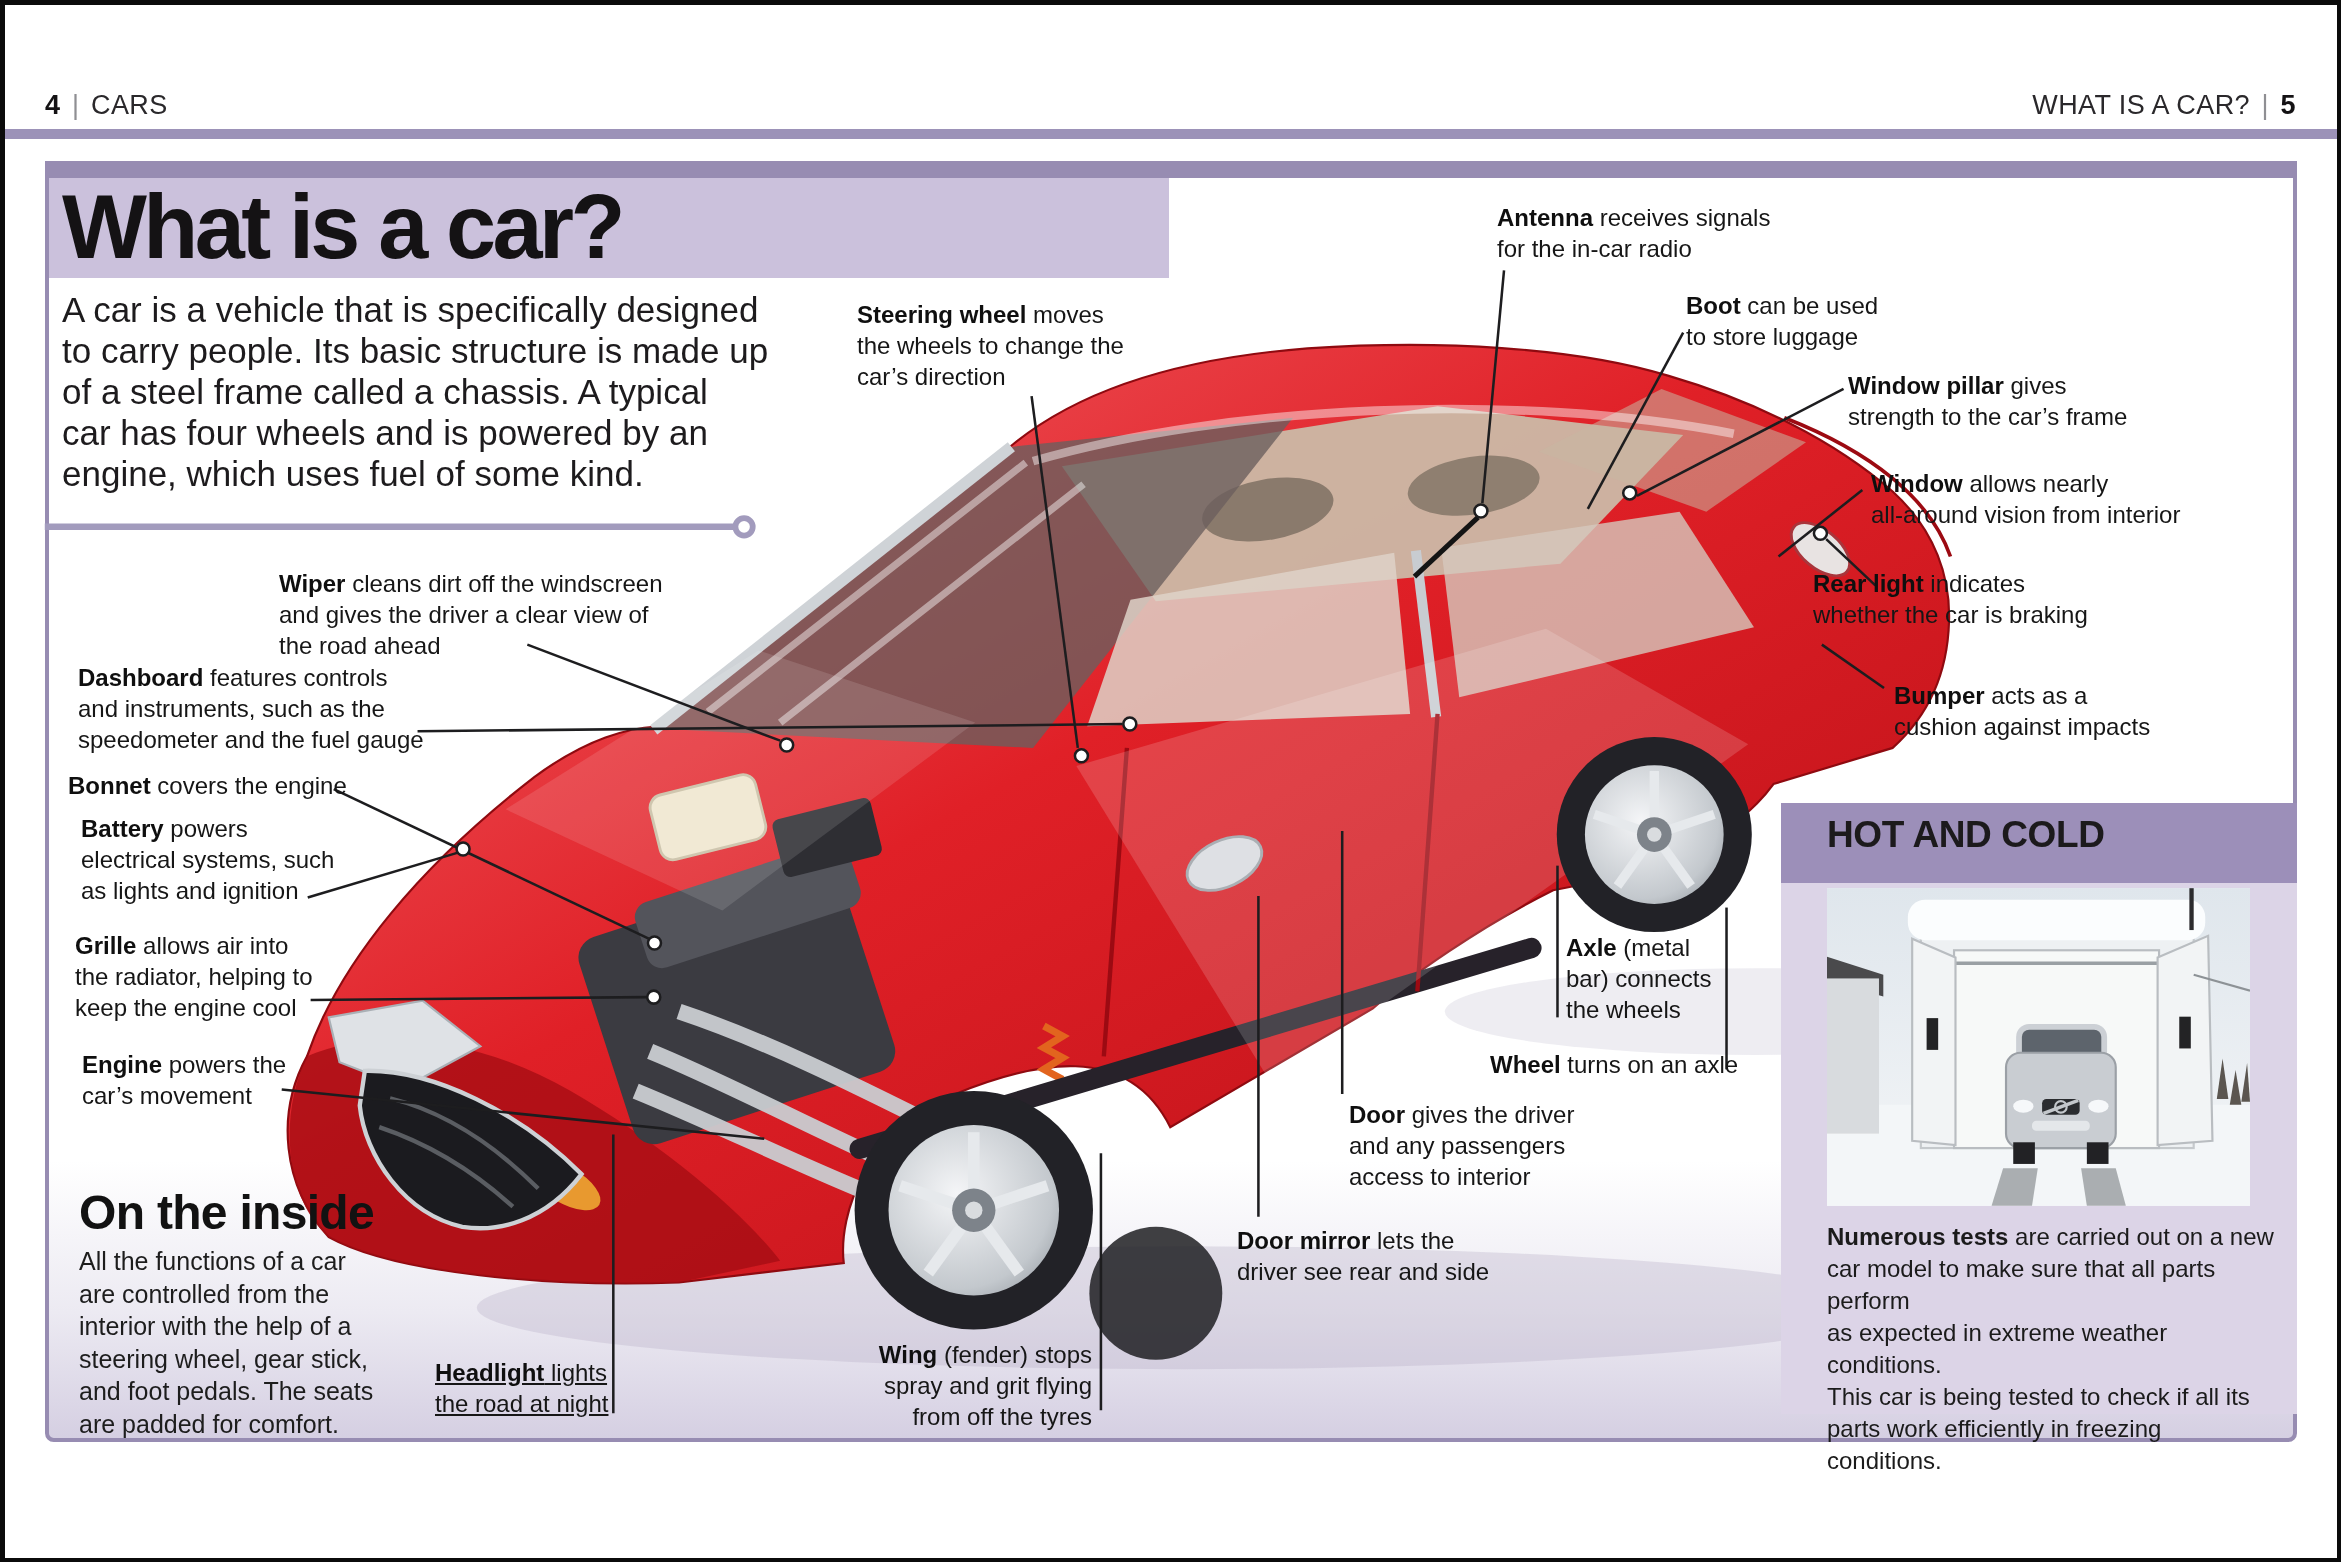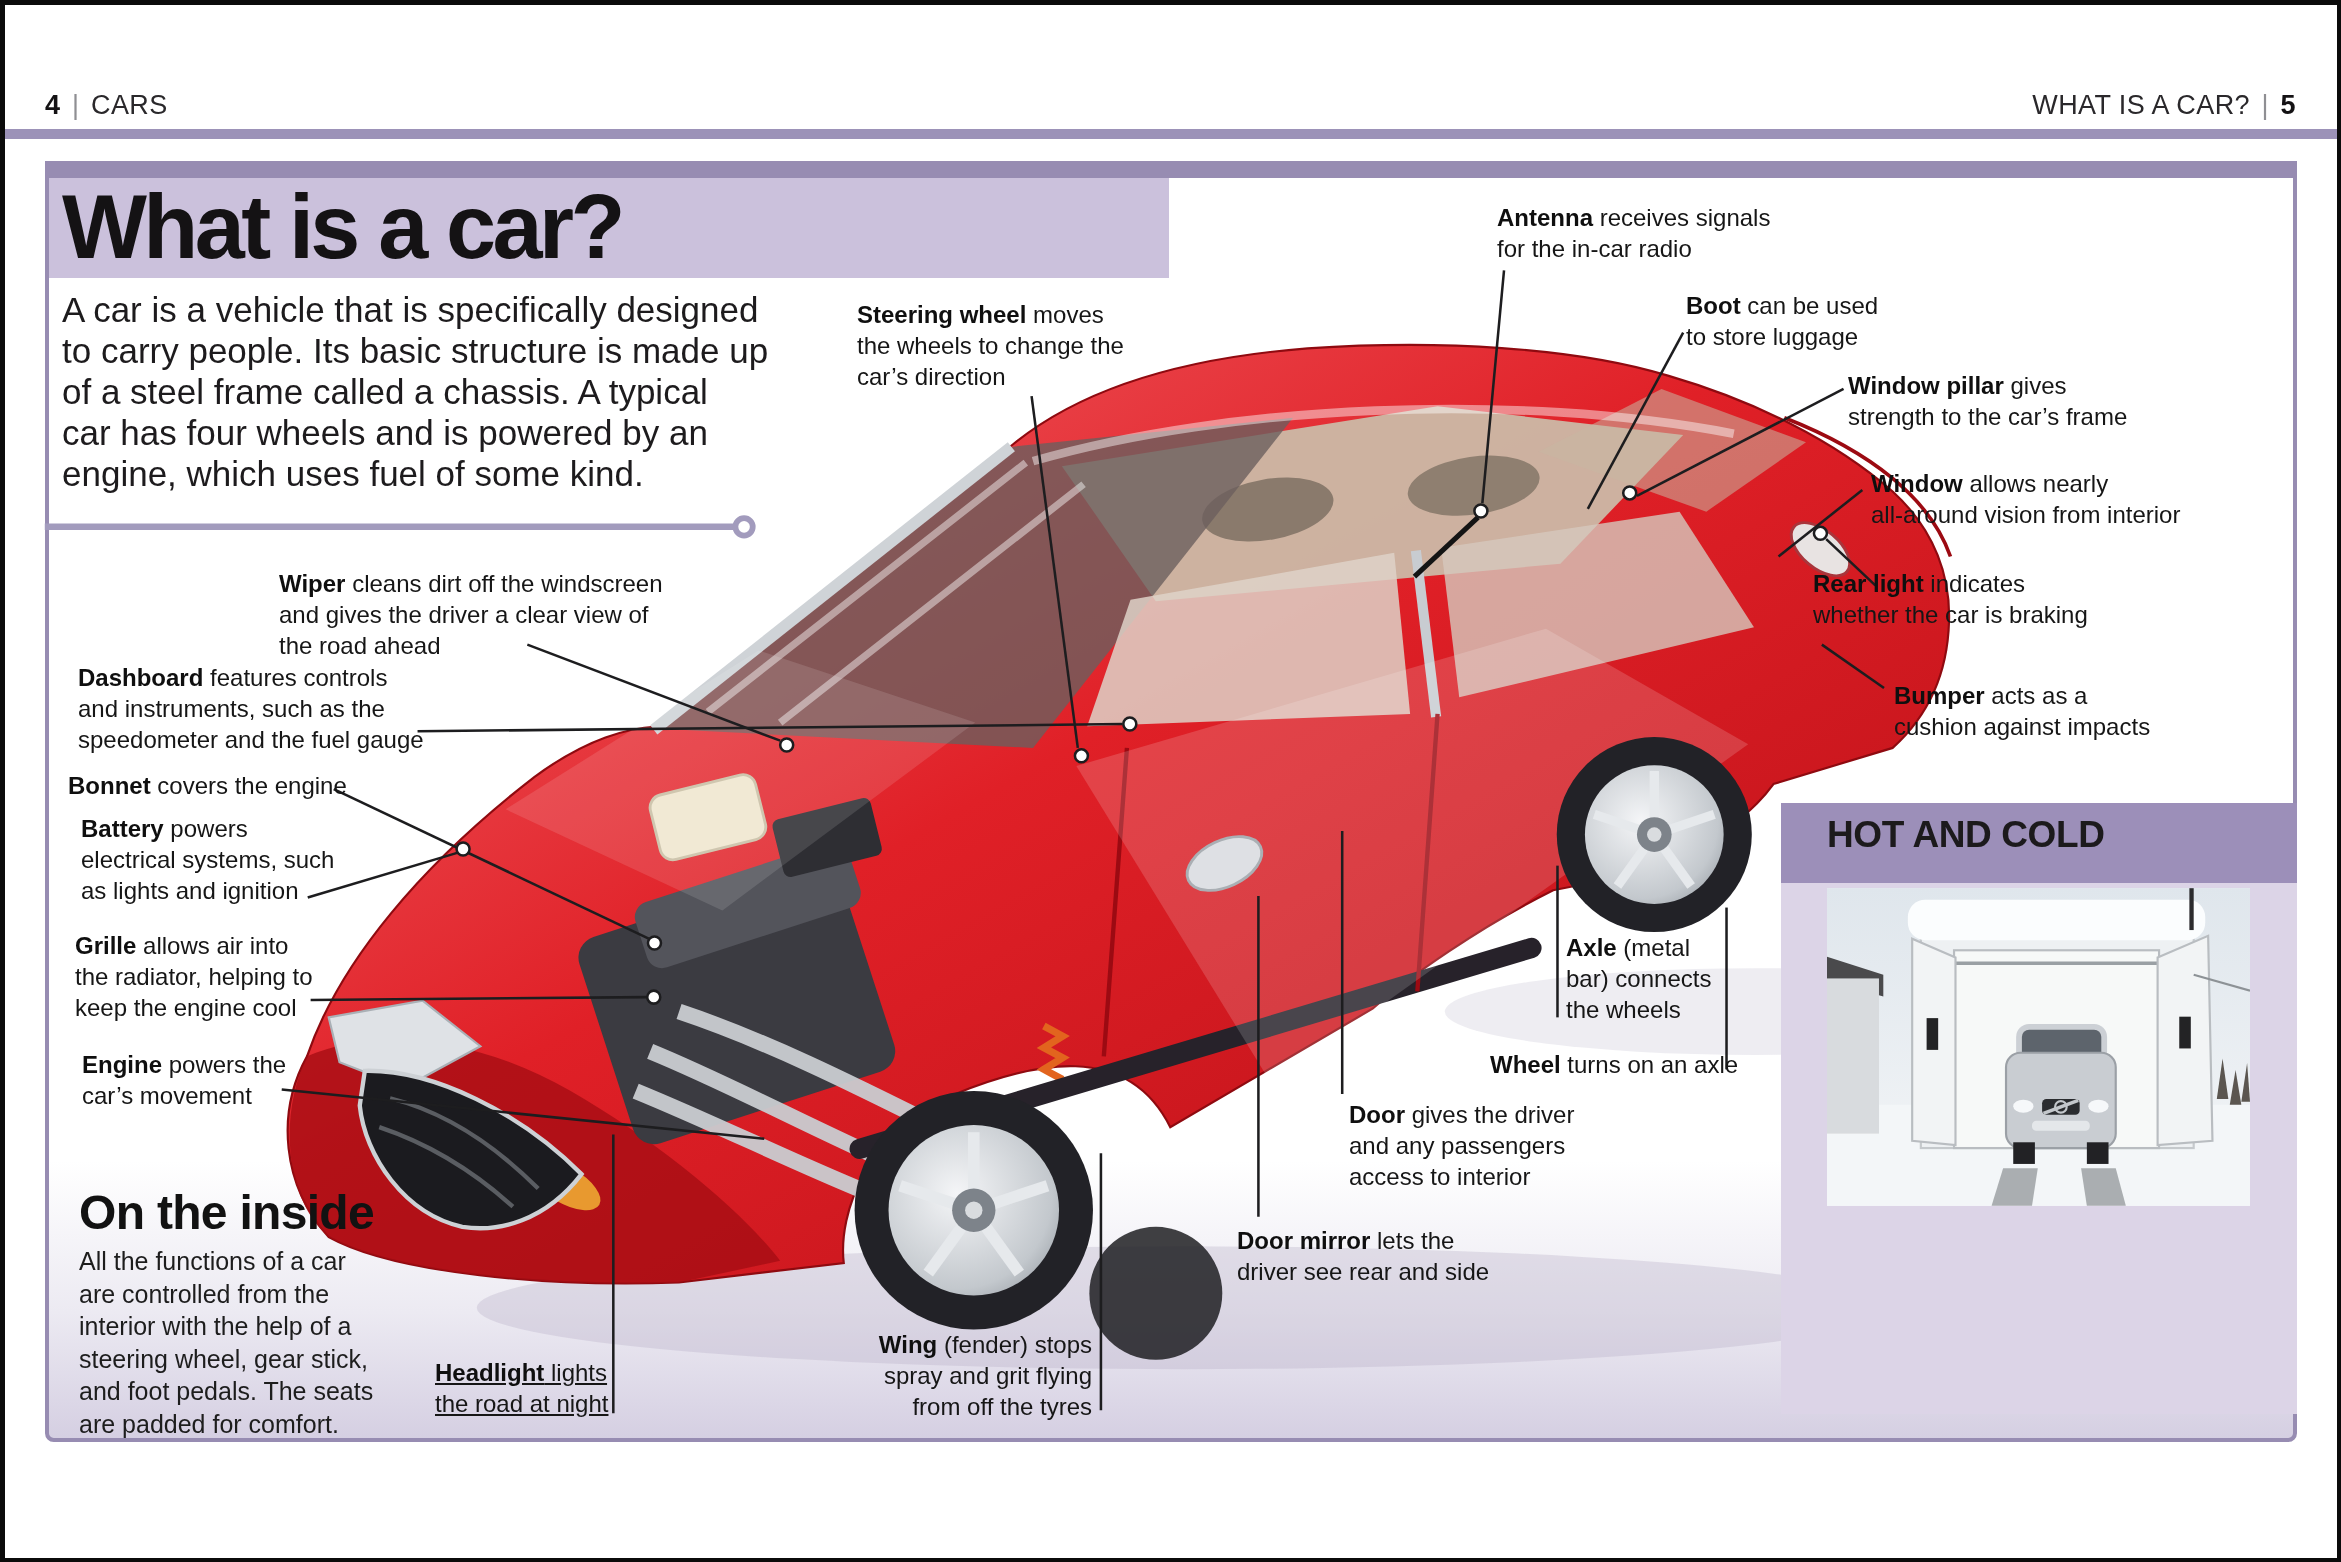--- a/index.html
+++ b/index.html
@@ -22,21 +22,21 @@
 
   .title-block{position:absolute;left:49px;top:178px;width:1120px;height:100px;background:#cbc1dc;z-index:6;}
   .page-title{position:absolute;left:62px;top:176px;font-size:90px;font-weight:bold;letter-spacing:-3.6px;
               color:#141214;z-index:7;}
   .intro{position:absolute;left:62px;top:289px;font-size:35px;line-height:41px;color:#1d1b1d;z-index:7;}
 
   .fig-svg{position:absolute;left:0;top:0;z-index:8;pointer-events:none;}
 
   .callout{position:absolute;font-size:24px;line-height:31px;color:#161616;white-space:nowrap;z-index:12;}
   .callout b{font-weight:bold;color:#0f0f0f;}
-  .callout.right{text-align:right;}
+  .callout.right{text-align:right;margin-top:10px;}
 
   .oninside-h{position:absolute;left:79px;top:1185px;font-size:48px;font-weight:bold;letter-spacing:-0.7px;
               color:#121212;z-index:12;}
   .oninside-b{position:absolute;left:79px;top:1245px;font-size:25px;line-height:32.5px;color:#1d1d1d;z-index:12;}
 
   
   .hotbox{position:absolute;left:1781px;top:803px;width:516px;height:611px;background:#dcd4e7;z-index:10;}
   .hotbox-h{height:80px;background:#9c8fb9;color:#1c1a1c;font-size:37px;font-weight:bold;
             line-height:64px;padding-left:46px;letter-spacing:-0.4px;}
   .photo{position:absolute;left:46px;top:85px;width:423px;height:318px;background:#e8edf1;overflow:hidden;}
@@ -273,17 +273,18 @@
         <polygon points="244,388 292,388 284,440 228,440" fill="#6e7276" opacity="0.55"></polygon>
         <polygon points="352,388 400,388 414,440 360,440" fill="#6e7276" opacity="0.55"></polygon>
         <g fill="#5b5650">
           <polygon points="548,236 556,292 540,292"></polygon>
             <polygon points="566,252 574,300 558,300"></polygon>
             <polygon points="582,242 586,296 574,296"></polygon>
         </g>
         <line x1="508" y1="120" x2="586" y2="142" stroke="#8d9296" stroke-width="3"></line>
       </svg>
     </div>
+    <div class="caption"><b>Numerous tests</b> are carried out on a new<br>car model to make sure that all parts perform<br>as expected in extreme weather conditions.<br>This car is being tested to check if all its<br>parts work efficiently in freezing conditions.</div>
   </div>
 
   <div class="edge"></div>
 </div>
 
 
 </body></html>

